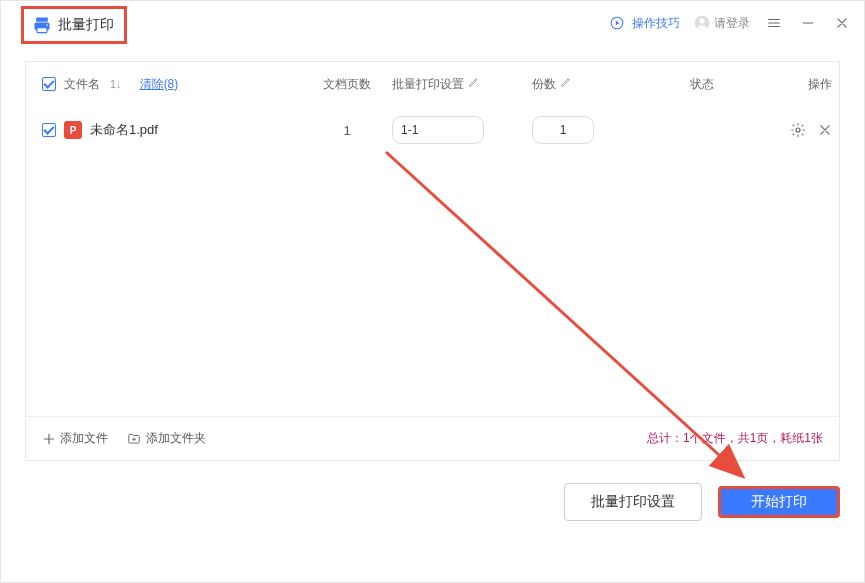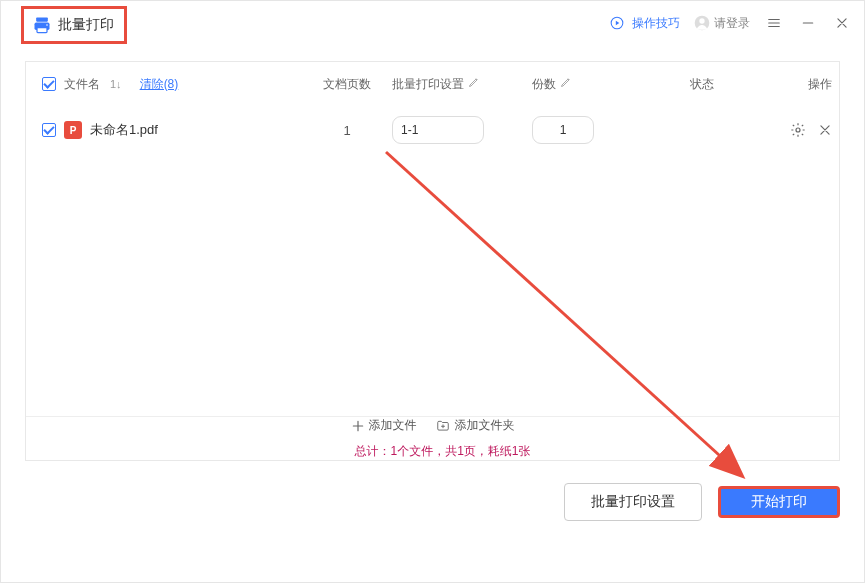--- a/index.html
+++ b/index.html
@@ -166,21 +166,20 @@
     .footer-bar {
       margin-top: auto;
       border-top: 1px solid #eee;
       height: 44px;
       display: flex;
       align-items: center;
       justify-content: space-between;
       padding: 0 16px;
       font-size: 12px;
       color: #555;
-      flex-direction: column;
     }
     .footer-left { display: flex; align-items: center; gap: 18px; }
     .add-link { display: flex; align-items: center; gap: 4px; cursor: pointer; color: #555; }
     .summary { color: #be185d; margin-left: 20px; }
     .bottom {
       display: flex;
       justify-content: flex-end;
       align-items: center;
       gap: 16px;
       padding: 22px 24px 0 24px;

